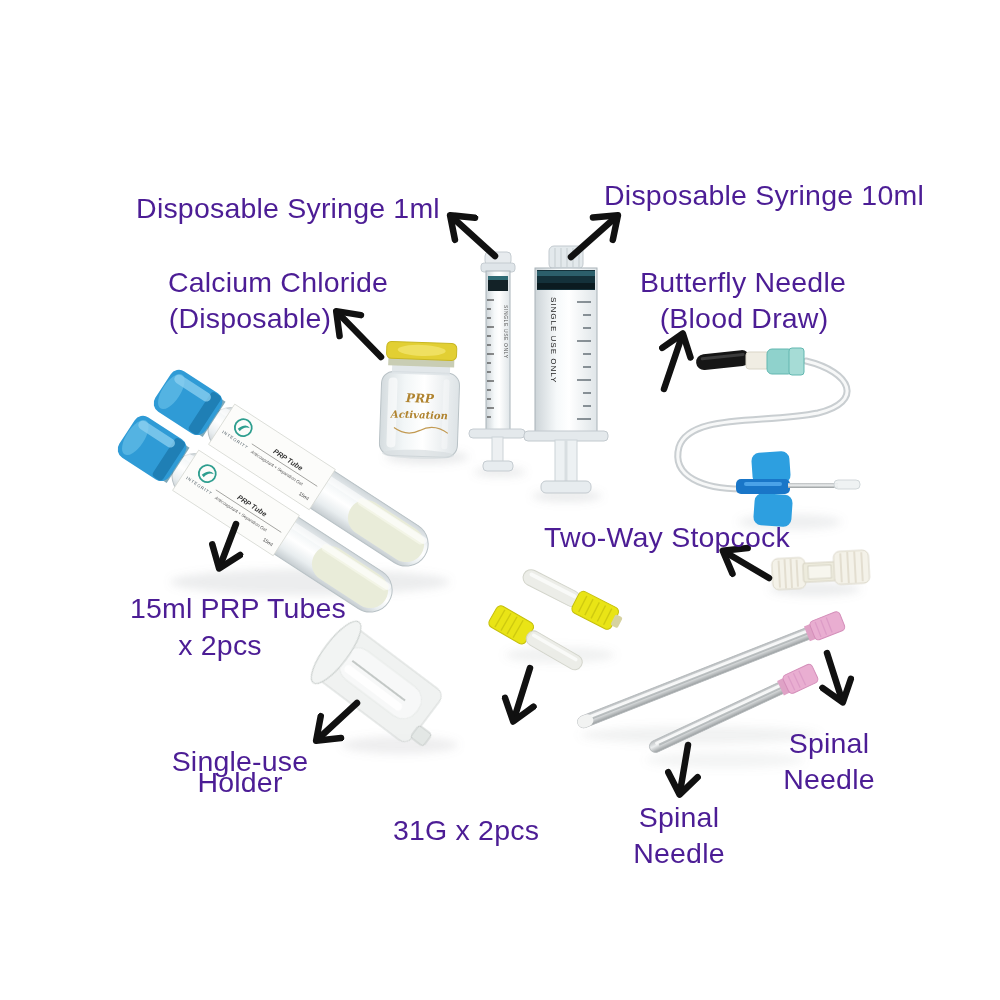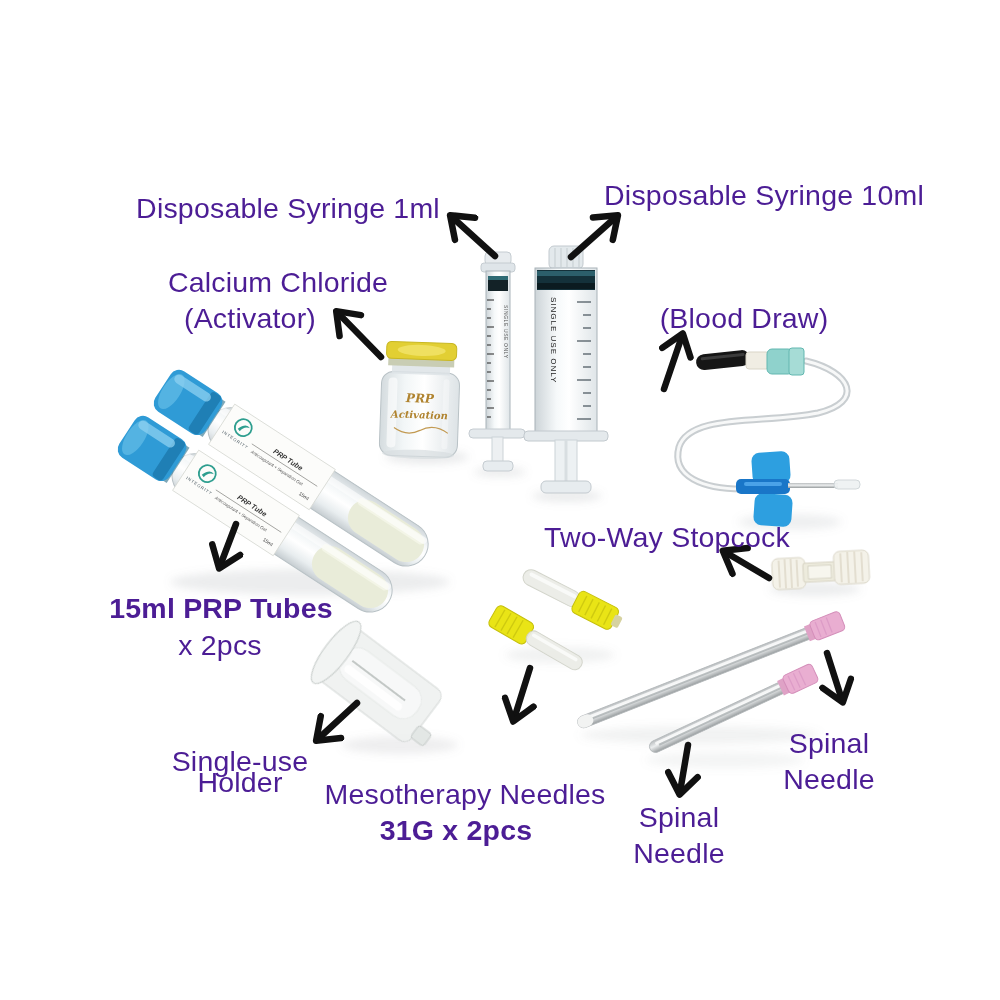--- a/index.html
+++ b/index.html
@@ -218,34 +218,34 @@
       <path d="M357,703 L318,739" marker-end="url(#ah)"></path>
       <path d="M688,745 L680,792" marker-end="url(#ah)"></path>
       <path d="M827,653 L842,700" marker-end="url(#ah)"></path>
     </g>
   </svg>
 
   <div class="lbl" style="left:288px;top:190px;">Disposable Syringe 1ml</div>
   <div class="lbl" style="left:733px;top:177px;margin-left:31px;">Disposable Syringe 10ml</div>
 
   <div class="lbl" style="left:252px;top:264px;margin-left:26px;">Calcium Chloride</div>
-  <div class="lbl" style="left:250px;top:300px;">(Activator)</div>
-
+  <div class="lbl" style="left:250px;top:300px;">(Disposable)</div>
+
+  <div class="lbl" style="left:743px;top:264px;">Butterfly Needle</div>
   <div class="lbl" style="left:744px;top:300px;">(Blood Draw)</div>
 
   <div class="lbl" style="left:667px;top:519px;">Two-Way Stopcock</div>
 
-  <div class="lbl" style="left:221px;top:590px;font-weight:bold;">15ml PRP Tubes</div>
+  <div class="lbl" style="left:238px;top:590px;">15ml PRP Tubes</div>
   <div class="lbl" style="left:220px;top:627px;">x 2pcs</div>
 
   <div class="lbl" style="left:240px;top:743px;text-align:center;">Single-use</div>
   <div class="lbl" style="left:240px;top:764px;">Holder</div>
 
-  <div class="lbl" style="left:465px;top:776px;">Mesotherapy Needles</div>
-  <div class="lbl" style="left:456px;top:812px;font-weight:bold;">31G x 2pcs</div>
+  <div class="lbl" style="left:466px;top:812px;">31G x 2pcs</div>
 
   <div class="lbl" style="left:679px;top:799px;">Spinal</div>
   <div class="lbl" style="left:679px;top:835px;">Needle</div>
 
   <div class="lbl" style="left:829px;top:725px;">Spinal</div>
   <div class="lbl" style="left:829px;top:761px;">Needle</div>
 
 </div>
 
 </body></html>

